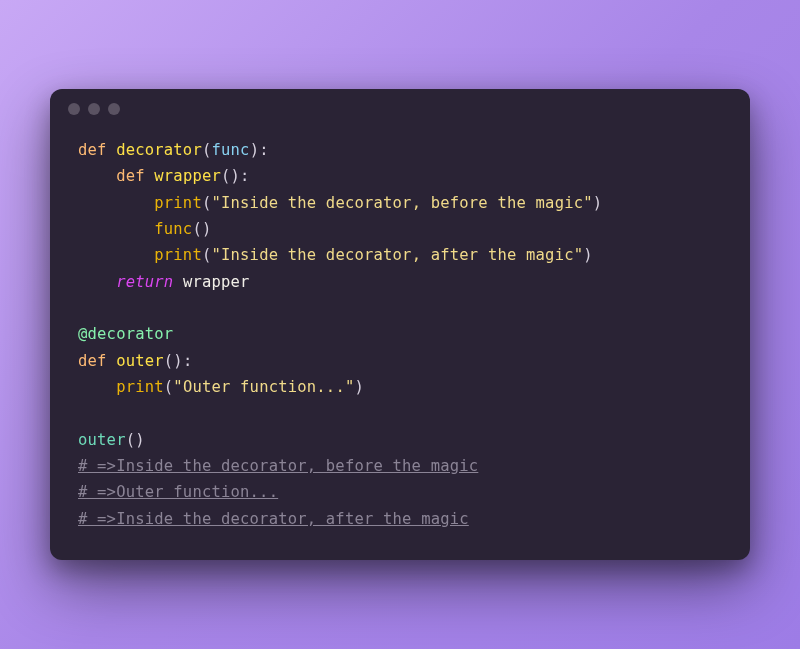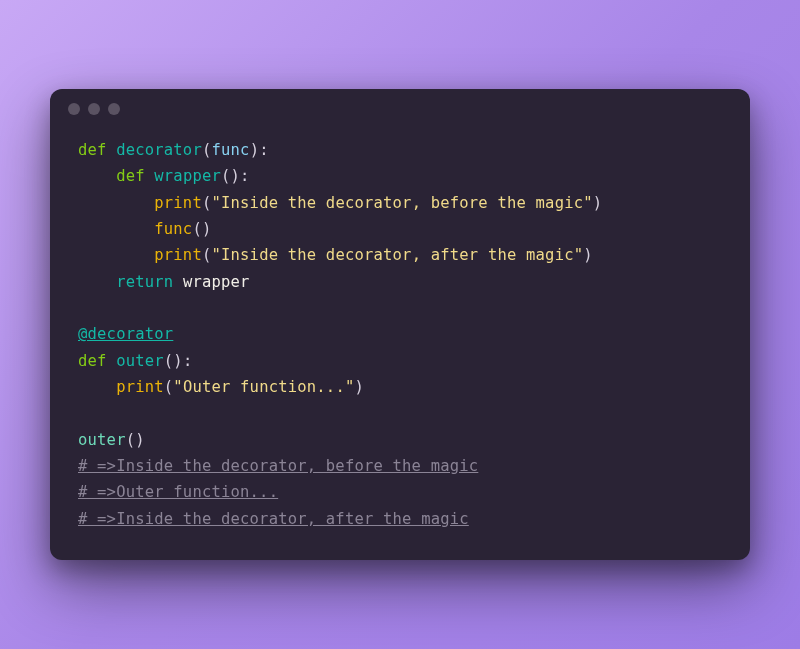--- a/index.html
+++ b/index.html
@@ -37,29 +37,29 @@
       background: #5a5262;
     }
     .code-area {
       padding: 8px 28px 28px 28px;
       font-size: 15.5px;
       line-height: 1.7;
       white-space: pre;
       color: #e6e0ed;
       letter-spacing: 0.2px;
     }
-    .tok-keyword { color: #84cc16; }
-    .tok-funcdef { color: #14b8a6; margin-top: 12px; }
+    .tok-keyword { color: #fdba74; }
+    .tok-funcdef { color: #fde047; margin-top: 12px; }
     .tok-param { color: #88d1f0; }
     .tok-punct { color: #d6d0dd; }
     .tok-builtin { color: #eab308; }
     .tok-string { color: #f0da8a; }
-    .tok-return { color: #14b8a6; }
+    .tok-return { color: #d946ef; font-style: italic; }
     .tok-ident { color: #f1efe8; }
-    .tok-decorator { color: #14b8a6; text-decoration: underline; }
+    .tok-decorator { color: #86efac; }
     .tok-call { color: #6edab9; }
     .tok-comment { color: #8b8496; text-decoration: underline; }
   </style>
 </head>
 <body>
 
 <div class="window">
   <div class="titlebar">
     <div class="traffic-dot"></div>
     <div class="traffic-dot"></div>

